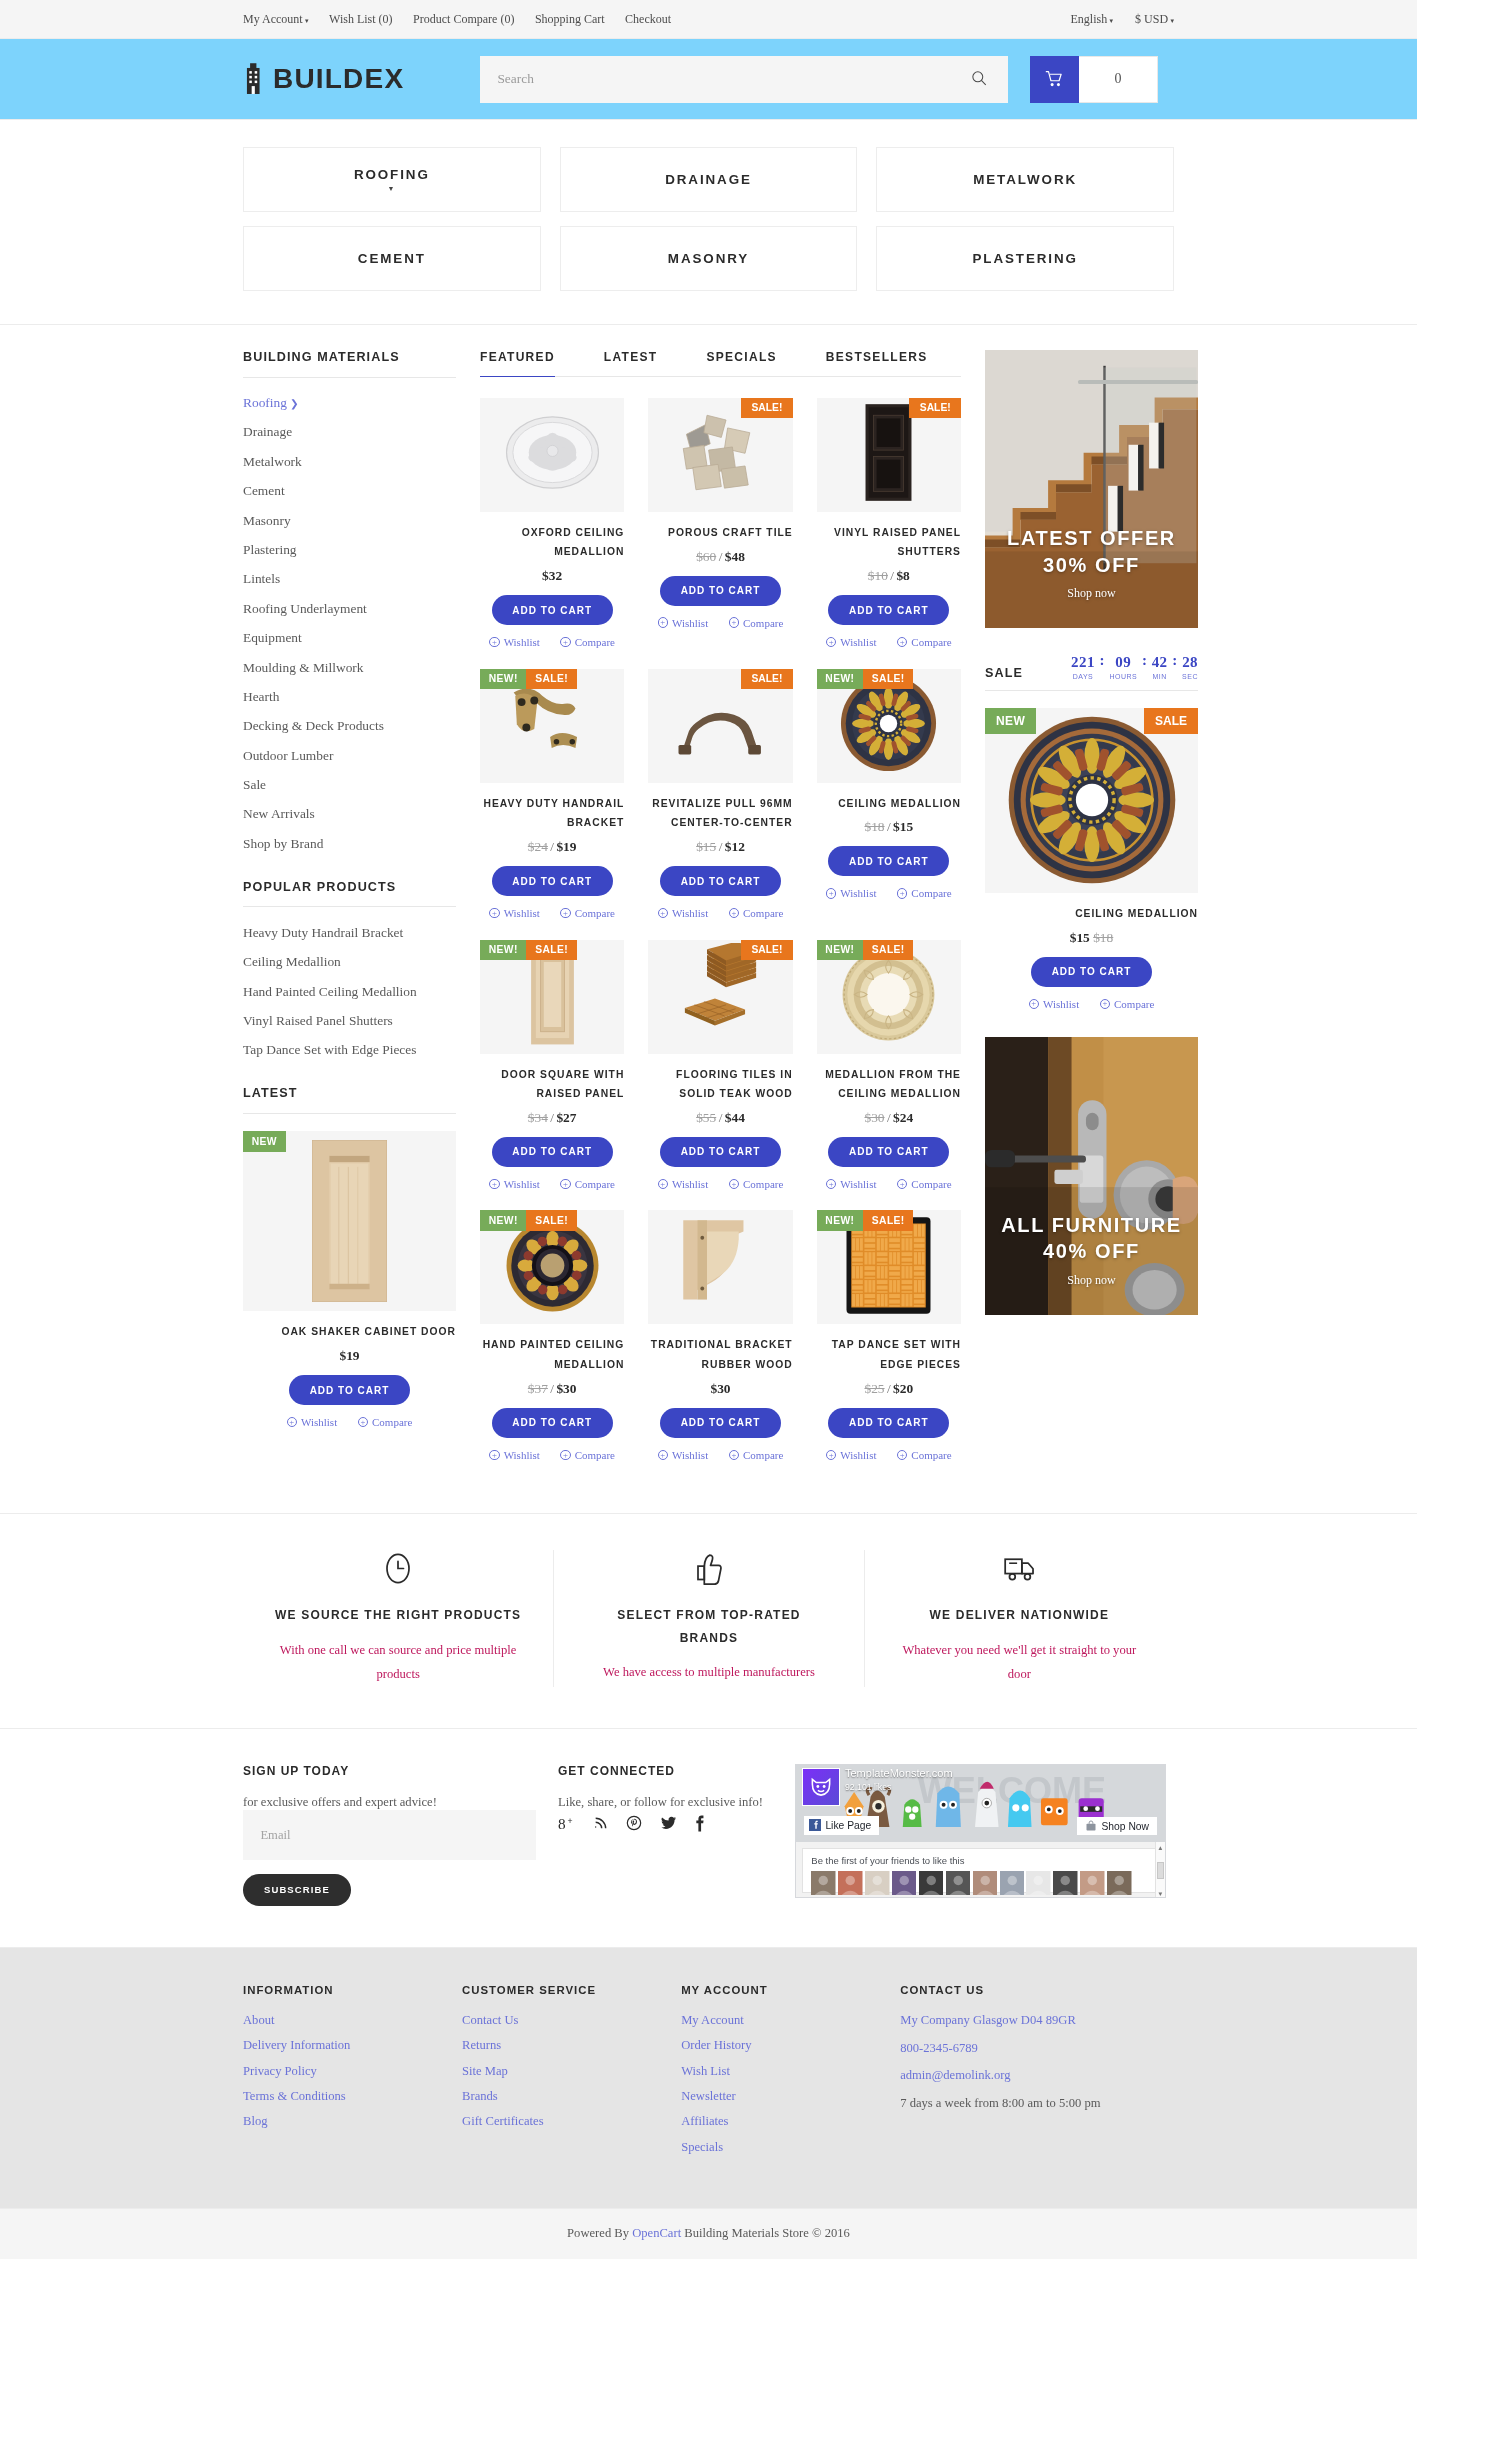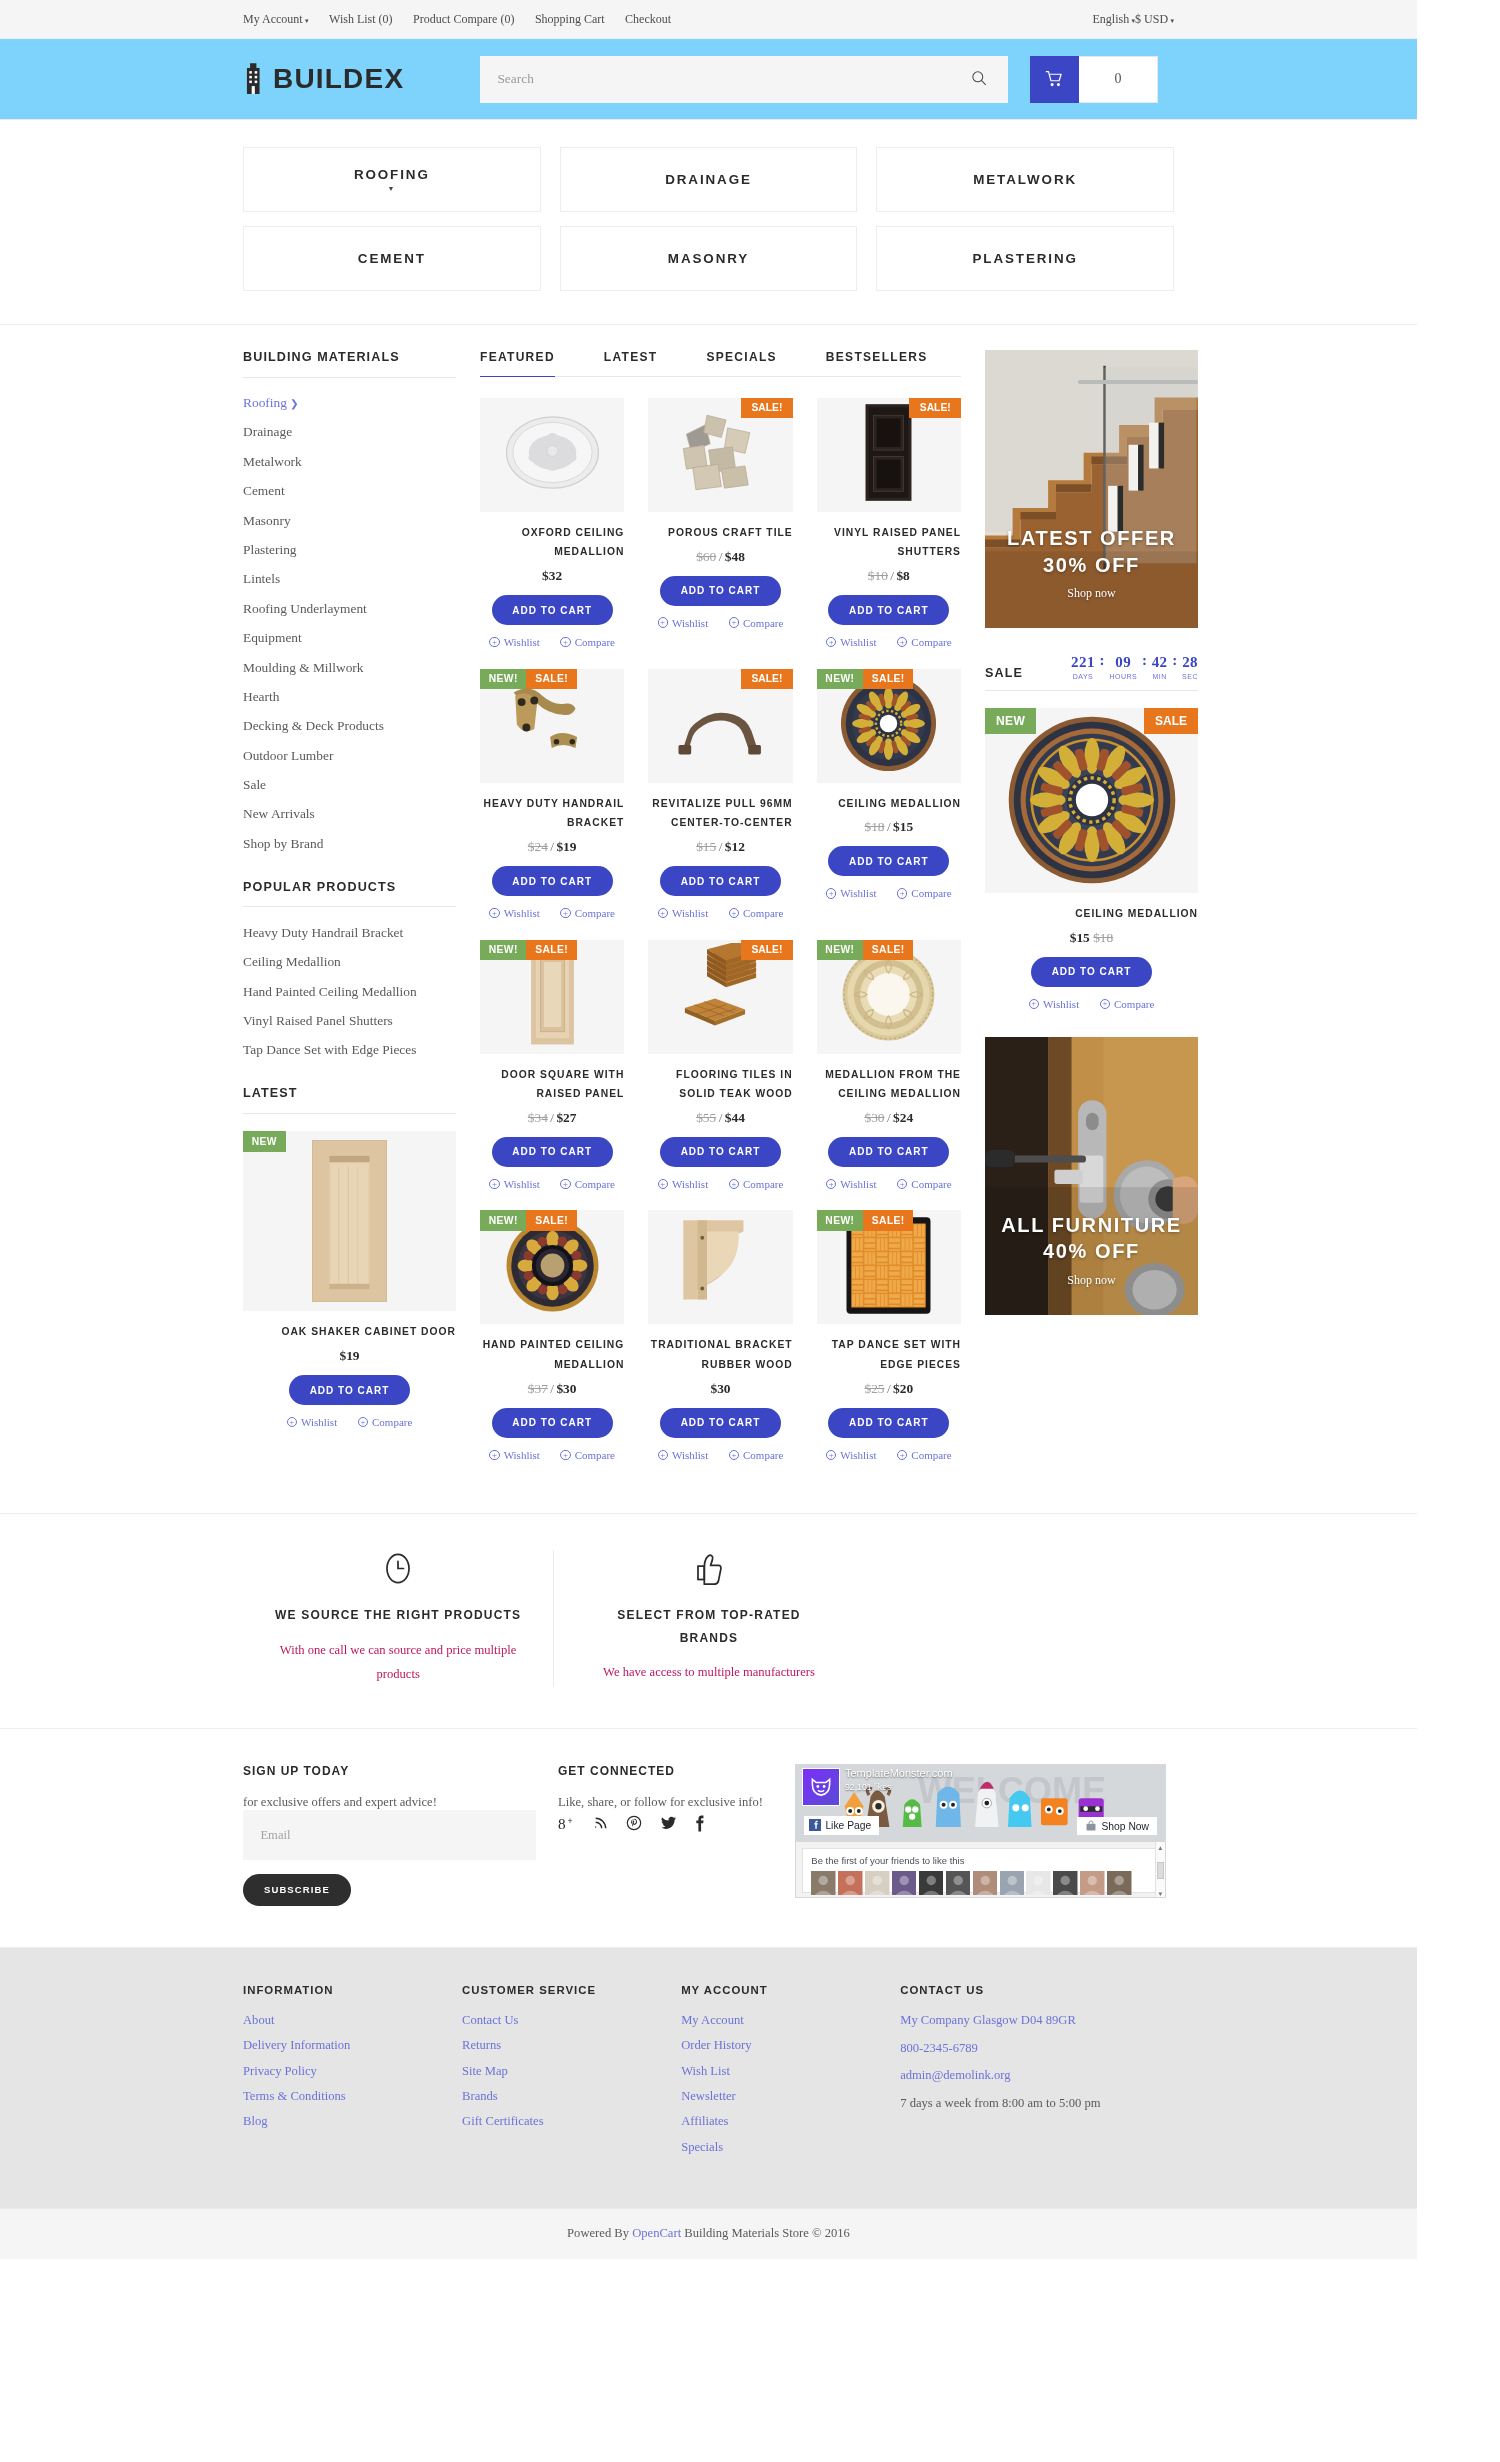--- a/index.html
+++ b/index.html
@@ -18,21 +18,21 @@
     border-bottom: 0.8px solid #ececec;
     display: flex;
     align-items: center;
   }
   .topbar-inner {
     width: 931px; margin: 0 auto;
     display: flex; align-items: center; justify-content: space-between;
     font-size: 12px;
   }
   .tb-left { display: flex; gap: 20.5px; align-items: center; }
-  .tb-right { display: flex; align-items: center; }
+  .tb-right { display: flex; gap: 22px; align-items: center; }
   .tb-link { color: #4d4d4d; text-decoration: none; white-space: nowrap; }
   .caret { font-size: 7px; color: #4d4d4d; margin-left: 2.4px; }
 
   
   .header {
     height: 81px;
     background: #7dd3fc;
     display: flex; align-items: center;
     border-bottom: 0.8px solid #ececec;
   }
@@ -1426,20 +1426,33 @@
         </div>
         <div class="feature">
           <div class="feat-icon">
             <svg width="32" height="33" viewBox="0 0 40 42">
               <path d="M14 18 q1 -12 7 -14 q5 0 3 7 l-2 6 h10 q4 0 3 5 l-3 15 q-1 4 -5 4 h-13z" fill="none" stroke="#2b2b2b" stroke-width="2.2" stroke-linejoin="round"></path>
               <rect x="6" y="18" width="8" height="17" fill="none" stroke="#2b2b2b" stroke-width="2.2"></rect>
             </svg>
           </div>
     <div class="feat-title">SELECT FROM TOP-RATED BRANDS</div>
     <div class="feat-desc">We have access to multiple manufacturers</div>
+        </div>
+        <div class="feature">
+          <div class="feat-icon">
+            <svg width="35" height="32" viewBox="0 0 44 40">
+              <rect x="4" y="9" width="21" height="18" fill="none" stroke="#2b2b2b" stroke-width="2.2"></rect>
+              <path d="M25 14 h8 l6 7 v6 h-14z" fill="none" stroke="#2b2b2b" stroke-width="2.2" stroke-linejoin="round"></path>
+              <circle cx="13" cy="31" r="3.6" fill="none" stroke="#2b2b2b" stroke-width="2.2"></circle>
+              <circle cx="32" cy="31" r="3.6" fill="none" stroke="#2b2b2b" stroke-width="2.2"></circle>
+              <line x1="9" y1="14" x2="19" y2="14" stroke="#2b2b2b" stroke-width="2"></line>
+            </svg>
+          </div>
+    <div class="feat-title">WE DELIVER NATIONWIDE</div>
+    <div class="feat-desc">Whatever you need we'll get it straight to your door</div>
         </div>
       </div>
   </div>
 
   <div class="news-sec">
     <div class="news-inner">
       <div class="news-col1">
         <div class="news-head">SIGN UP TODAY</div>
         <div class="news-sub">for exclusive offers and expert advice!</div>
         <input class="email-input" type="text" placeholder="Email" style="">

